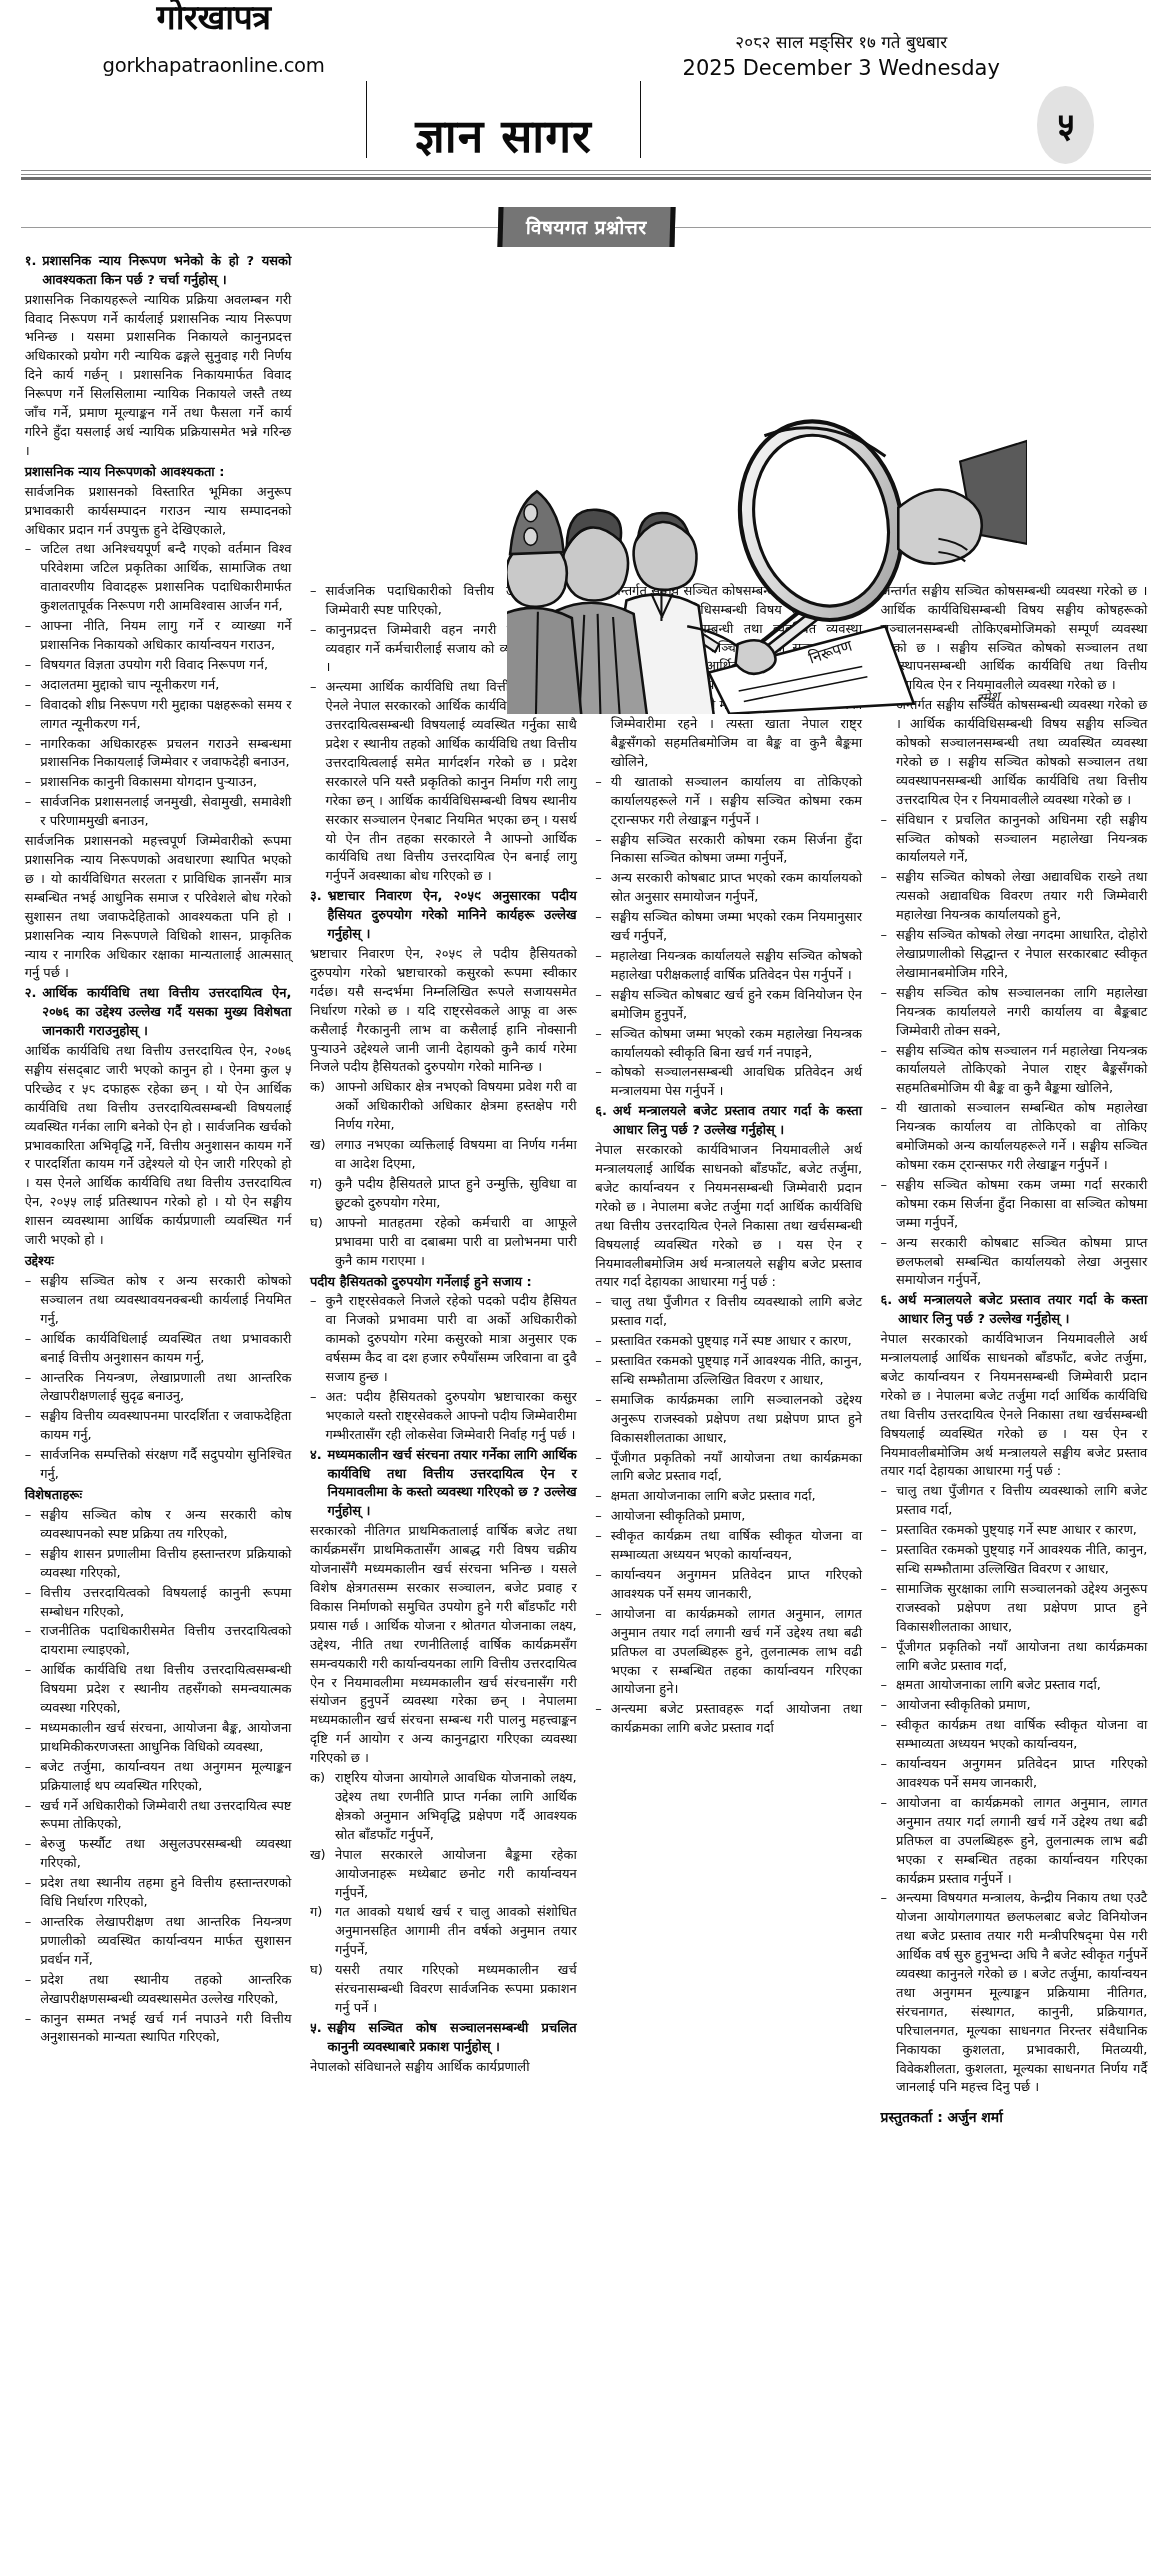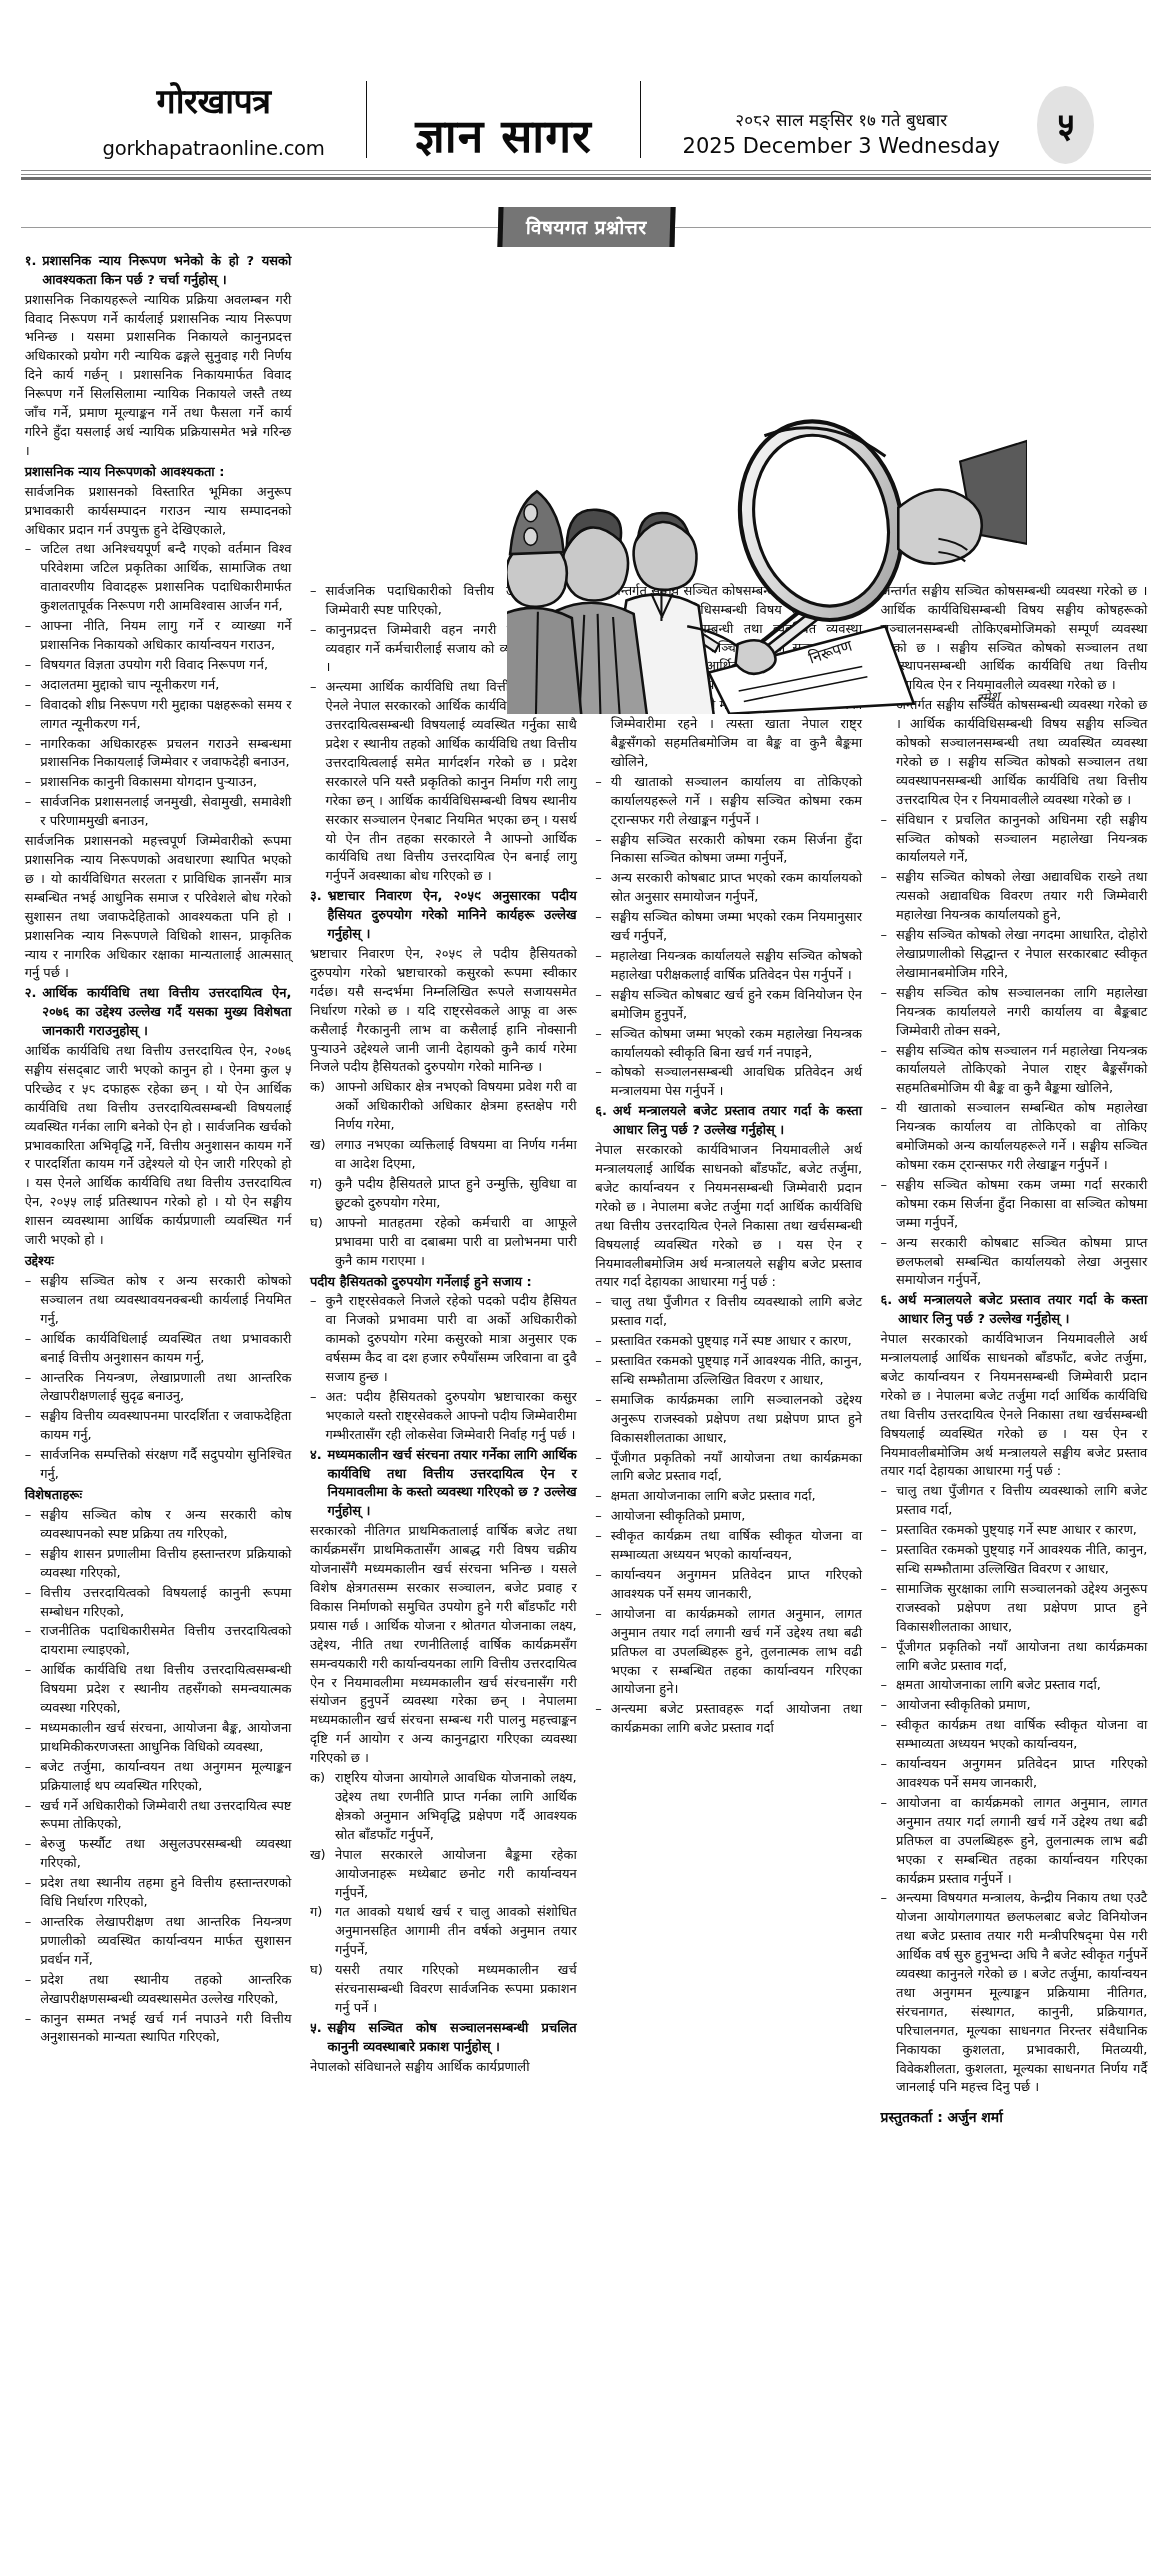--- a/index.html
+++ b/index.html
@@ -19,21 +19,21 @@
     position: relative;
     width: 1172px;
     height: 3286px;
     padding: 0 20.6px;
   }
 
   
   .masthead {
     height: 170px;
     display: flex;
-    align-items: flex-end;
+    align-items: flex-start;
     justify-content: space-between;
     padding: 0 57px 9.3px 82px;
   }
   .brand-block {
     display: flex;
     flex-direction: column;
     align-items: center;
     justify-content: flex-end;
     padding-right: 17.5px;
   }

